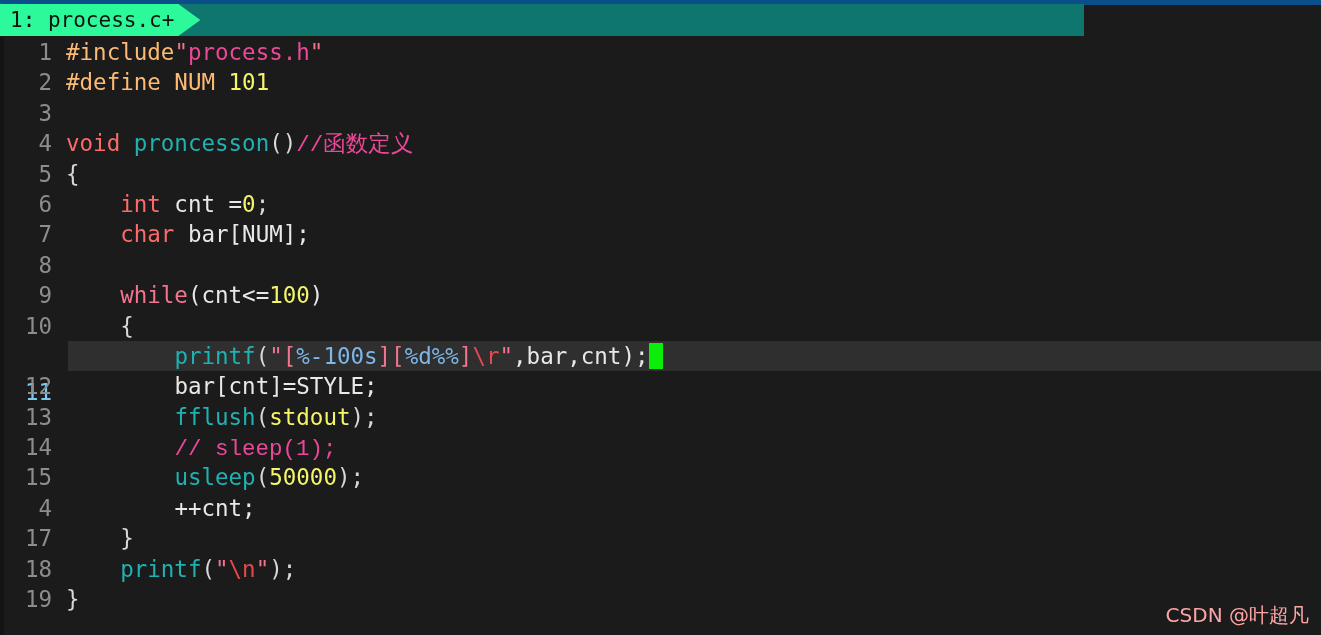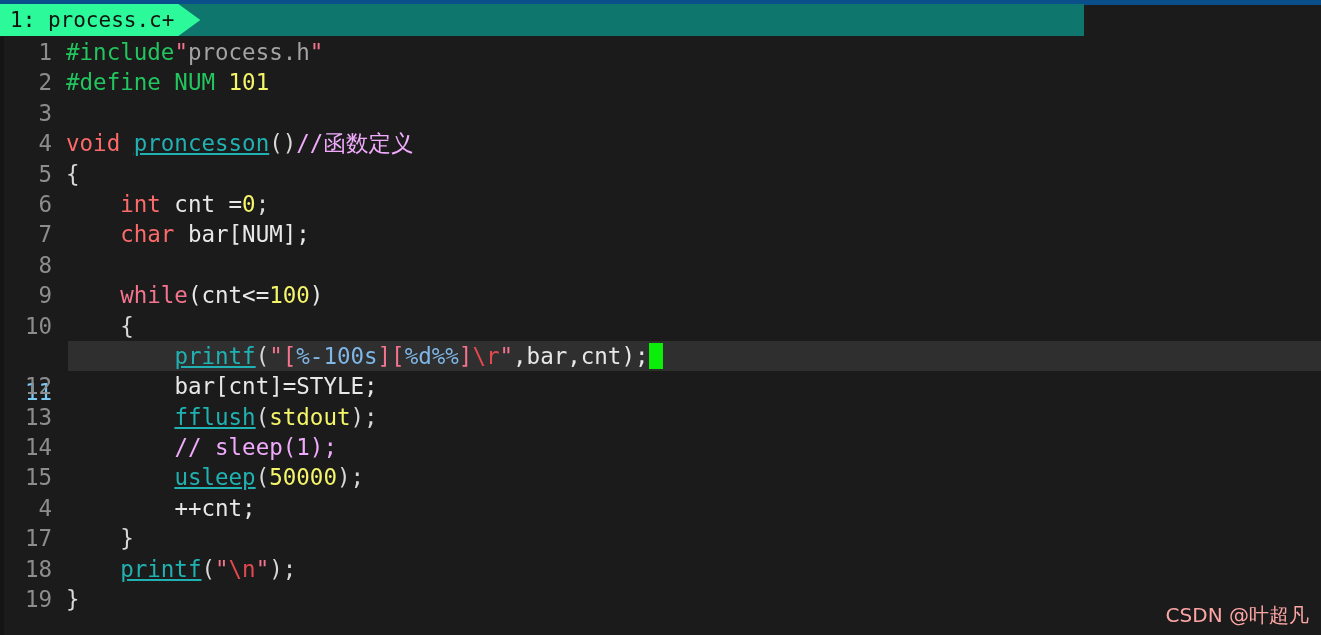--- a/index.html
+++ b/index.html
@@ -96,31 +96,31 @@
   .row.cursor-row .gutter { color: #79c9f2; margin-top: 36px; }
   .code {
     position: absolute;
     left: 66px;
     top: 0;
     z-index: 2;
     color: #e6e6e6;
   }
 
   
-  .pp      { color: #22c55e; }  
-  .hdr     { color: #a3a3a3; }  
+  .pp      { color: #fdba74; }  
+  .hdr     { color: #ec4899; }  
   .str     { color: #f4748f; }  
   .esc     { color: #7fb7e8; }  
   .escr    { color: #e5484d; }  
   .num     { color: #f5f56a; }  
   .kw      { color: #fc6a6a; }  
   .kwf     { color: #f4748f; }  
-  .fn      { color: #20b2b2; text-decoration: underline; }  
+  .fn      { color: #20b2b2; }  
   .szof    { color: #e8761d; }  
-  .cmt     { color: #f0abfc; }  
+  .cmt     { color: #ec4899; font-family: Liberation Mono, monospace; }  
   .yel     { color: #f5f56a; text-align: right; }  
   .pl      { color: #e8e8e8; }  
   .punc    { color: #d8d8d8; }
 
   .cursor {
     display: inline-block;
     width: 14px;
     height: 26px;
     background: #0aee0a;
     vertical-align: -5px;

